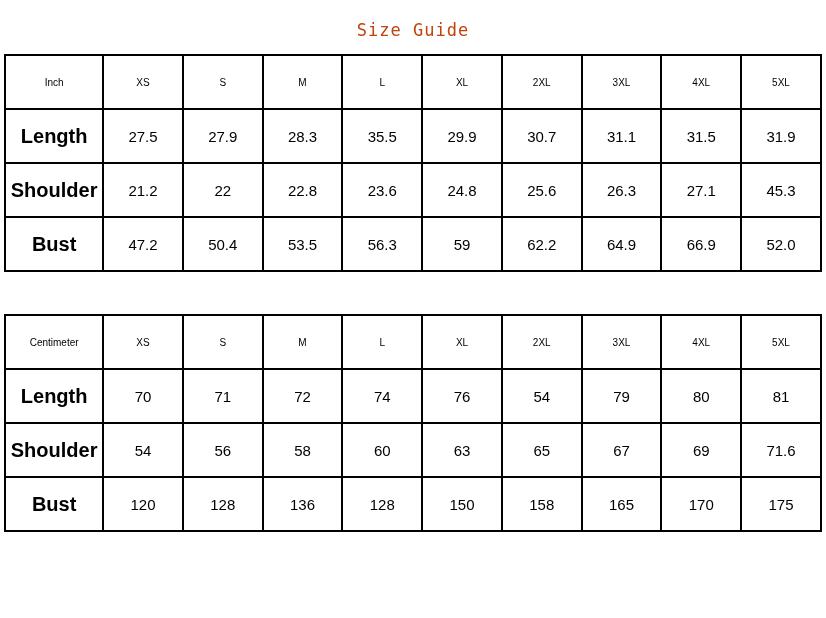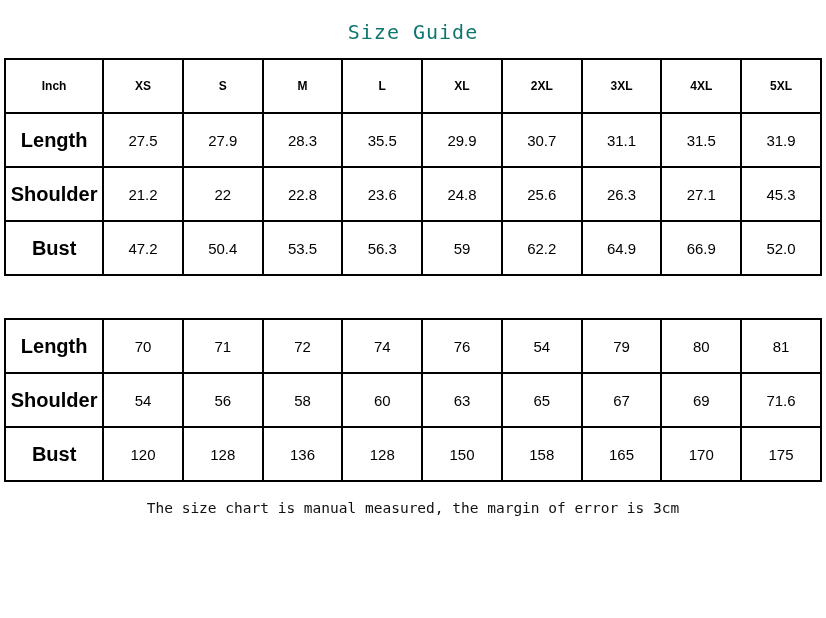--- a/index.html
+++ b/index.html
@@ -16,43 +16,43 @@
   }
   .page {
     position: relative;
     width: 826px;
     height: 618px;
     box-sizing: border-box;
   }
   .title {
     text-align: center;
     font-family: "DejaVu Sans Mono", monospace;
-    font-size: 20px;
+    font-size: 17px;
     letter-spacing: 1px;
-    color: #0f766e;
+    color: #c2410c;
     padding-top: 20px;
     padding-bottom: 14px;
   }
   table.size-table {
     border-collapse: collapse;
     width: 816px;
     margin: 0 auto;
     table-layout: fixed;
   }
   table.size-table td {
     border: 2px solid #000000;
     text-align: center;
     vertical-align: middle;
     font-size: 15px;
     height: 52px;
     padding: 0;
   }
   table.size-table td.head {
-    font-weight: bold;
-    font-size: 12px;
+    font-weight: normal;
+    font-size: 10px;
   }
   table.size-table td.rowlabel {
     font-weight: bold;
     font-size: 20px;
   }
   table.size-table col.c0 { width: 98px; }
   table.size-table col.cx { width: 79.75px; }
   .spacer {
     height: 42px;
   }
@@ -146,20 +146,32 @@
         <col class="cx">
         <col class="cx">
         <col class="cx">
         <col class="cx">
         <col class="cx">
         <col class="cx">
         <col class="cx">
     </colgroup>
     <tbody>
       <tr>
+        <td class="head">Centimeter</td>
+        <td class="head">XS</td>
+        <td class="head">S</td>
+        <td class="head">M</td>
+        <td class="head">L</td>
+        <td class="head">XL</td>
+        <td class="head">2XL</td>
+        <td class="head">3XL</td>
+        <td class="head">4XL</td>
+        <td class="head">5XL</td>
+      </tr>
+      <tr>
         <td class="rowlabel">Length</td>
         <td>70</td>
         <td>71</td>
         <td>72</td>
         <td>74</td>
         <td>76</td>
         <td>54</td>
         <td>79</td>
         <td>80</td>
         <td>81</td>
@@ -184,15 +196,14 @@
         <td>128</td>
         <td>150</td>
         <td>158</td>
         <td>165</td>
         <td>170</td>
         <td>175</td>
       </tr>
     </tbody>
   </table>
 
-  <div class="footnote">The size chart is manual measured, the margin of error is 3cm</div>
 
 </div>
 
 </body></html>

